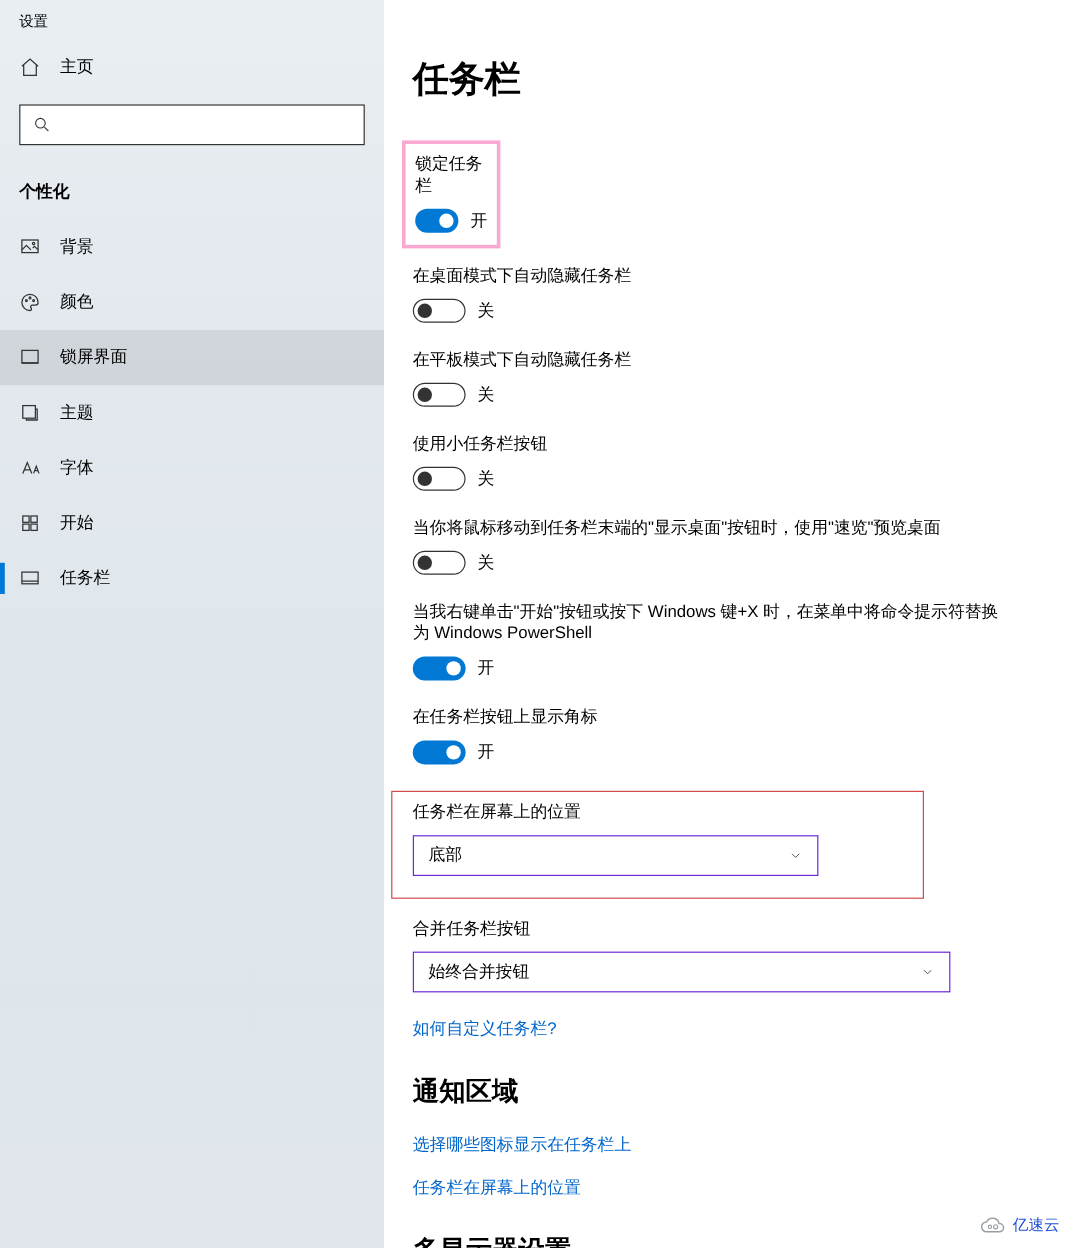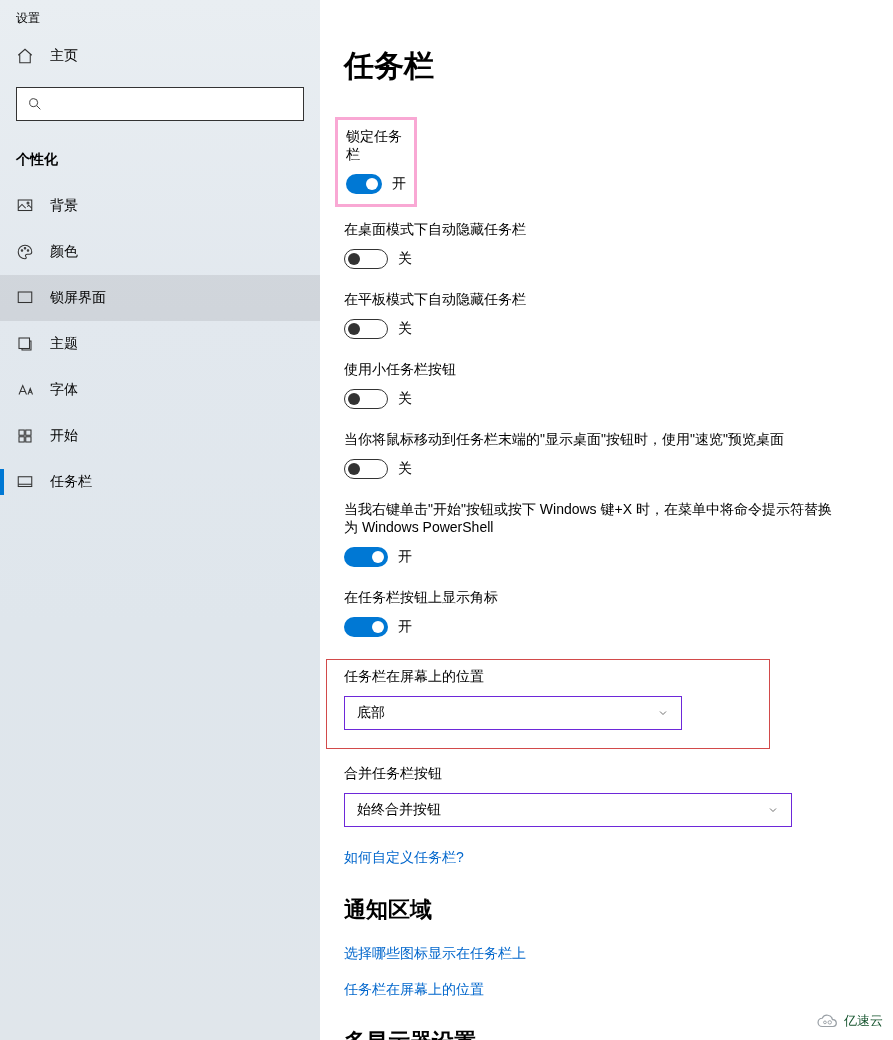--- a/index.html
+++ b/index.html
@@ -156,21 +156,21 @@
     margin-bottom: 20px;
   }
 
   .watermark {
     position: absolute;
     right: 10px;
     bottom: 10px;
     display: flex;
     align-items: center;
     gap: 6px;
-    color: #14532d;
+    color: #1d4ed8;
     font-size: 13px;
   }
   .watermark svg { width: 22px; height: 16px; }
 
   .icon-stroke { stroke: #333; stroke-width: 1.4; fill: none; }
 </style>
 </head>
 <body>
 
 <div class="app">

